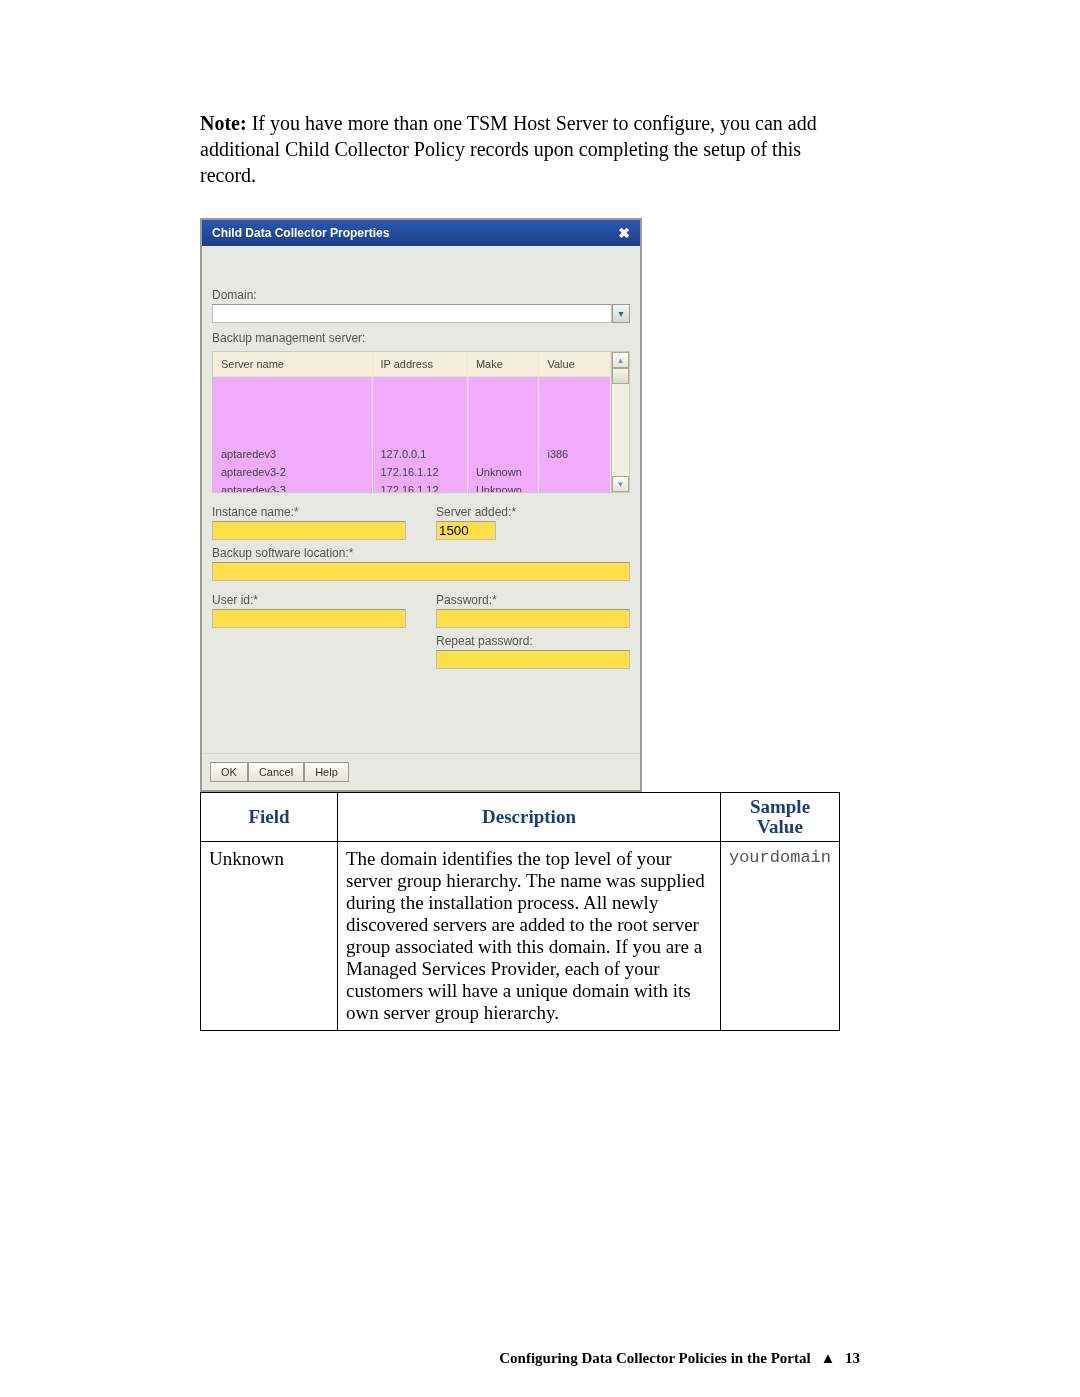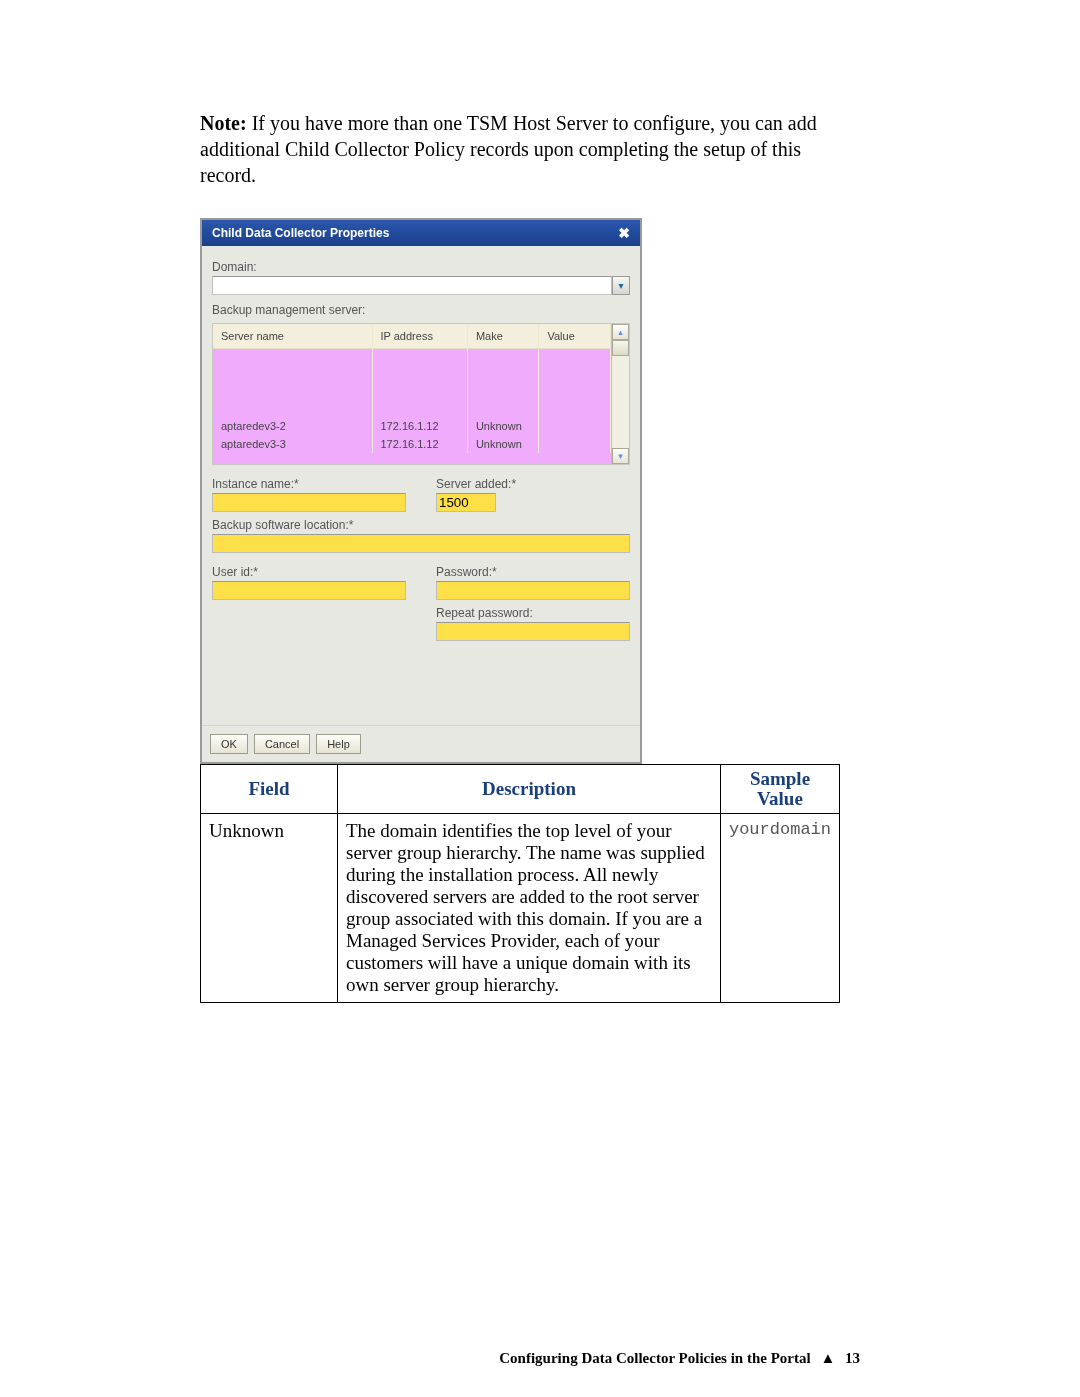--- a/index.html
+++ b/index.html
@@ -44,20 +44,21 @@
     text-align: right;
   }
   .dialog-titlebar .close {
     font-weight: bold;
     cursor: pointer;
     font-size: 14px;
     line-height: 1;
   }
   .dialog-body {
     padding: 10px 10px 14px 10px;
+    margin-top: 28px;
   }
   .fld-label { color: #555; margin: 4px 0 2px 0; font-size: 12px; }
   .domain-row { display:flex; }
   .domain-row input {
     flex: 1;
     height: 19px;
     border: 1px solid #c0c0c0;
     border-top-color:#9a9a9a;
     background: #fff;
     box-sizing: border-box;
@@ -131,21 +132,21 @@
   .text-input {
     width:100%; height:19px; box-sizing:border-box;
     border:1px solid #bdbdbd; border-top-color:#9a9a9a;
     background:#fde047;
   }
   .port-input{ width:60px; }
 
   .dialog-buttons {
     padding: 8px 8px;
     border-top: 1px solid #d6d6cc;
-    display:flex; gap:6px;
+    display:flex; 
     background:#e7e8e2;
   }
   .dlg-btn {
     font-family: Verdana, Arial, sans-serif;
     font-size: 11px;
     padding: 3px 10px;
     border:1px solid #9c9c8f;
     background: linear-gradient(#fdfdf9,#e7e4d3);
     color:#333;
   }
@@ -237,20 +238,26 @@
                   <td></td>
                   <td></td>
                   <td></td>
                 </tr>
               <tr class="gap">
                   <td></td>
                   <td></td>
                   <td></td>
                   <td></td>
                 </tr>
+              <tr>
+                <td>aptaredev3</td>
+                <td>127.0.0.1</td>
+                <td></td>
+                <td>i386</td>
+              </tr>
               <tr>
                 <td>aptaredev3-2</td>
                 <td>172.16.1.12</td>
                 <td>Unknown</td>
                 <td></td>
               </tr>
               <tr>
                 <td>aptaredev3-3</td>
                 <td>172.16.1.12</td>
                 <td>Unknown</td>

